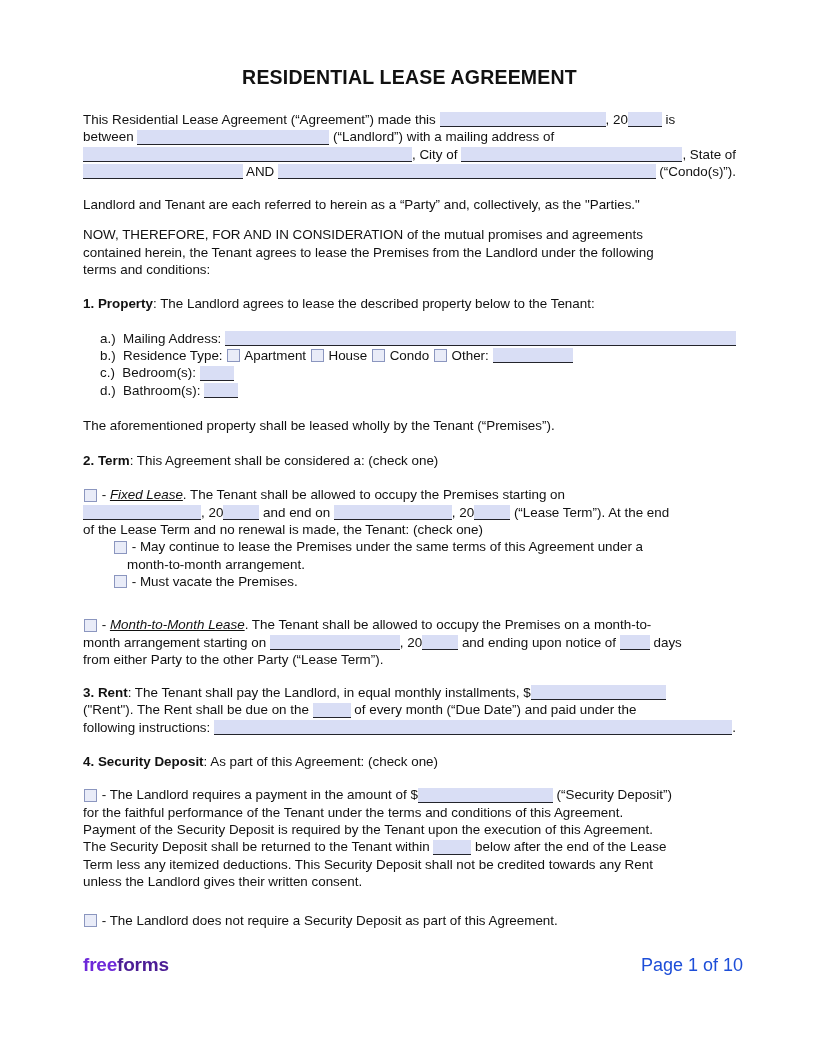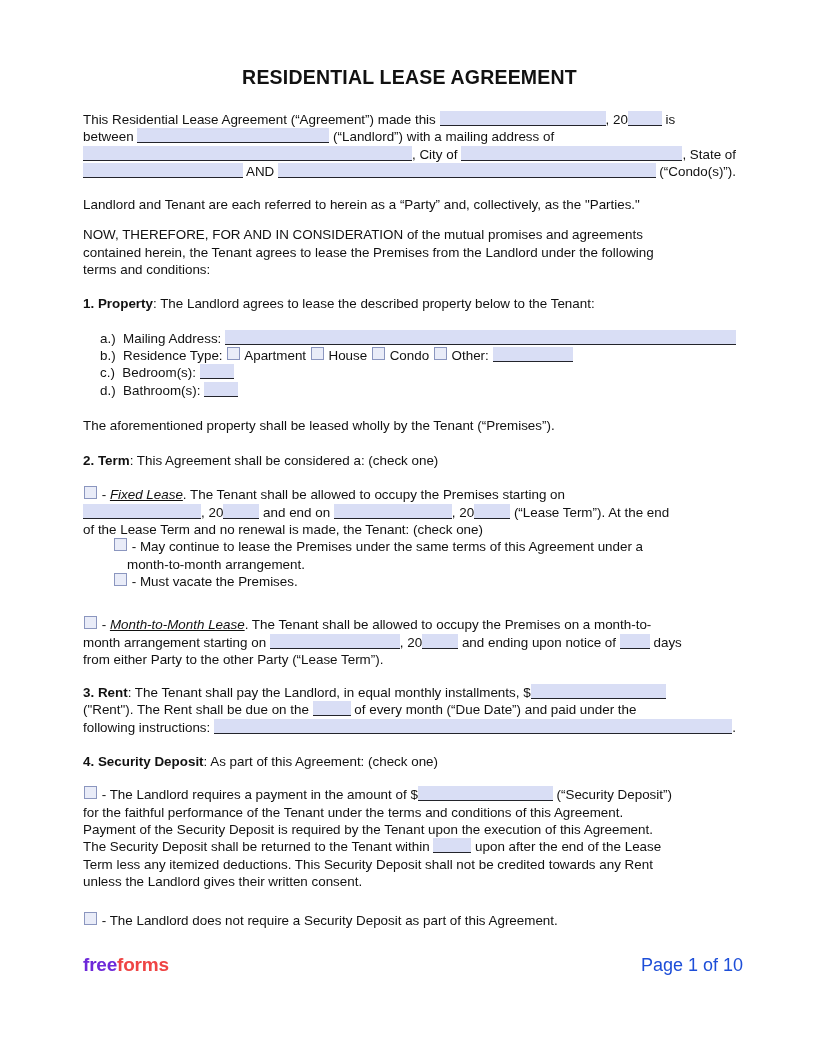--- a/index.html
+++ b/index.html
@@ -8,41 +8,41 @@
     background:#ffffff;color:#111111;
     padding:64px 83px 0 83px;
     font-family:"Liberation Sans","DejaVu Sans",sans-serif;
     font-size:13.4px;line-height:17.3px;
   }
   h1.doc-title{
     margin:0;text-align:center;font-size:19.5px;line-height:26px;
     font-weight:bold;color:#111111;letter-spacing:.2px;
   }
   .block{margin:0;}
-  .line{display:flex;line-height:17.3px;min-height:17.3px;}
+  .line{display:flex;align-items:flex-end;line-height:17.3px;min-height:17.3px;}
   .line > span{white-space:pre;flex:0 0 auto;}
   .txt{font-weight:normal;}
   .bold{font-weight:bold;}
   .iu{font-style:italic;text-decoration:underline;}
   .blank{
     flex:0 0 auto;height:14px;margin-bottom:1px;
     background:#d9def5;border-bottom:1px solid #23242b;
   }
   .blank.grow{flex:1 1 auto;min-width:20px;}
   .checkbox{
     flex:0 0 auto;width:11px;height:11px;margin:0 1px 2px 1px;
     border:1px solid #8b96bf;background:#e9ecf8;box-sizing:content-box;
   }
   .footer{
     position:absolute;left:83px;right:76px;top:956px;
     display:flex;justify-content:space-between;align-items:baseline;
   }
   .logo{font-size:19px;font-weight:bold;letter-spacing:-.2px;}
   .logo .free{color:#6d28d9;}
-  .logo .forms{color:#ef4444;}
+  .logo .forms{color:#4c1d95;}
   .pageno{font-size:18px;color:#1d4ed8;}
 </style>
 </head>
 <body>
 
 <div class="page">
   <h1 class="doc-title">RESIDENTIAL LEASE AGREEMENT</h1>
 
   <div>
       <div class="block" style="margin-top: 21px;">
@@ -214,21 +214,21 @@
         </div>
         <div class="line">
           <span class="txt">for the faithful performance of the Tenant under the terms and conditions of this Agreement.</span>
         </div>
         <div class="line">
           <span class="txt">Payment of the Security Deposit is required by the Tenant upon the execution of this Agreement.</span>
         </div>
         <div class="line">
           <span class="txt">The Security Deposit shall be returned to the Tenant within </span>
           <span class="blank" style="width: 38px;"></span>
-          <span class="txt"> upon after the end of the Lease</span>
+          <span class="txt"> below after the end of the Lease</span>
         </div>
         <div class="line">
           <span class="txt">Term less any itemized deductions. This Security Deposit shall not be credited towards any Rent</span>
         </div>
         <div class="line">
           <span class="txt">unless the Landlord gives their written consent.</span>
         </div>
       </div>
       <div class="block" style="margin-top: 22px;">
         <div class="line">

